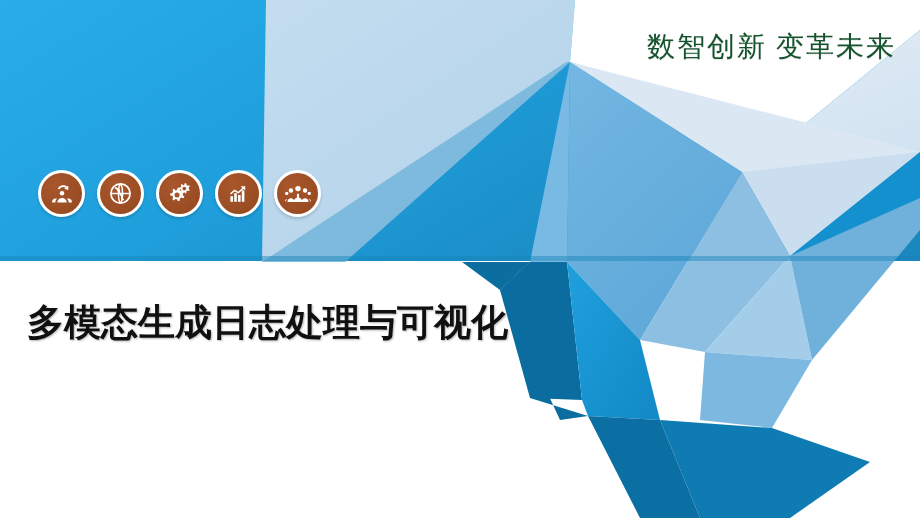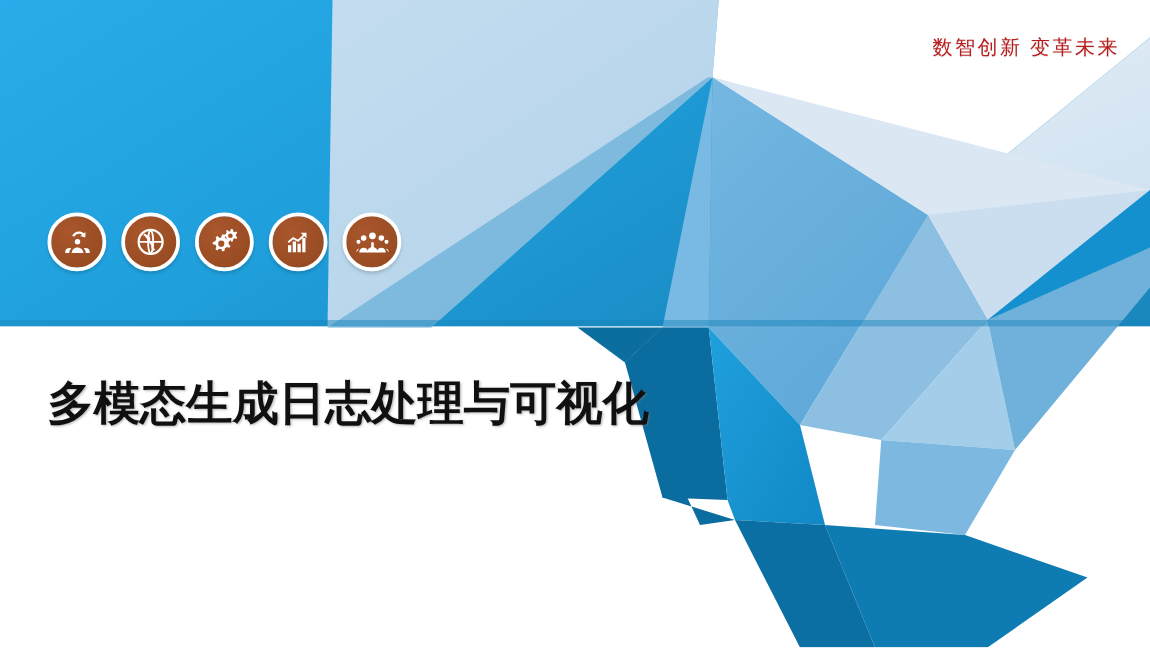--- a/index.html
+++ b/index.html
@@ -22,23 +22,23 @@
     width: 920px;
     height: 518px;
     display: block;
   }
   
   .tagline {
     position: absolute;
     top: 28px;
     right: 24px;
     font-family: "Liberation Serif", "DejaVu Serif", serif;
-    font-size: 16px;
+    font-size: 28px;
     letter-spacing: 2px;
-    color: #b91c1c;
+    color: #14532d;
     white-space: nowrap;
     text-shadow: 0 1px 1px rgba(0,0,0,0.10);
   }
   
   .icon-row {
     position: absolute;
     left: 38px;
     top: 170px;
     display: flex;
     gap: 12px;
@@ -55,21 +55,21 @@
     box-sizing: border-box;
     display: flex;
     align-items: center;
     justify-content: center;
     box-shadow: 0 2px 3px rgba(0,0,0,0.16);
   }
   .icon-badge svg { display: block; }
   
   .slide-title {
     position: absolute;
-    left: 38px;
+    left: 27px;
     top: 298px;
     width: 500px;
     font-family: "DejaVu Sans", "Liberation Sans", sans-serif;
     font-size: 37px;
     line-height: 1.33;
     font-weight: bold;
     color: #101010;
     letter-spacing: 0px;
     text-shadow: 1px 1px 2px rgba(120,120,120,0.55);
   }

